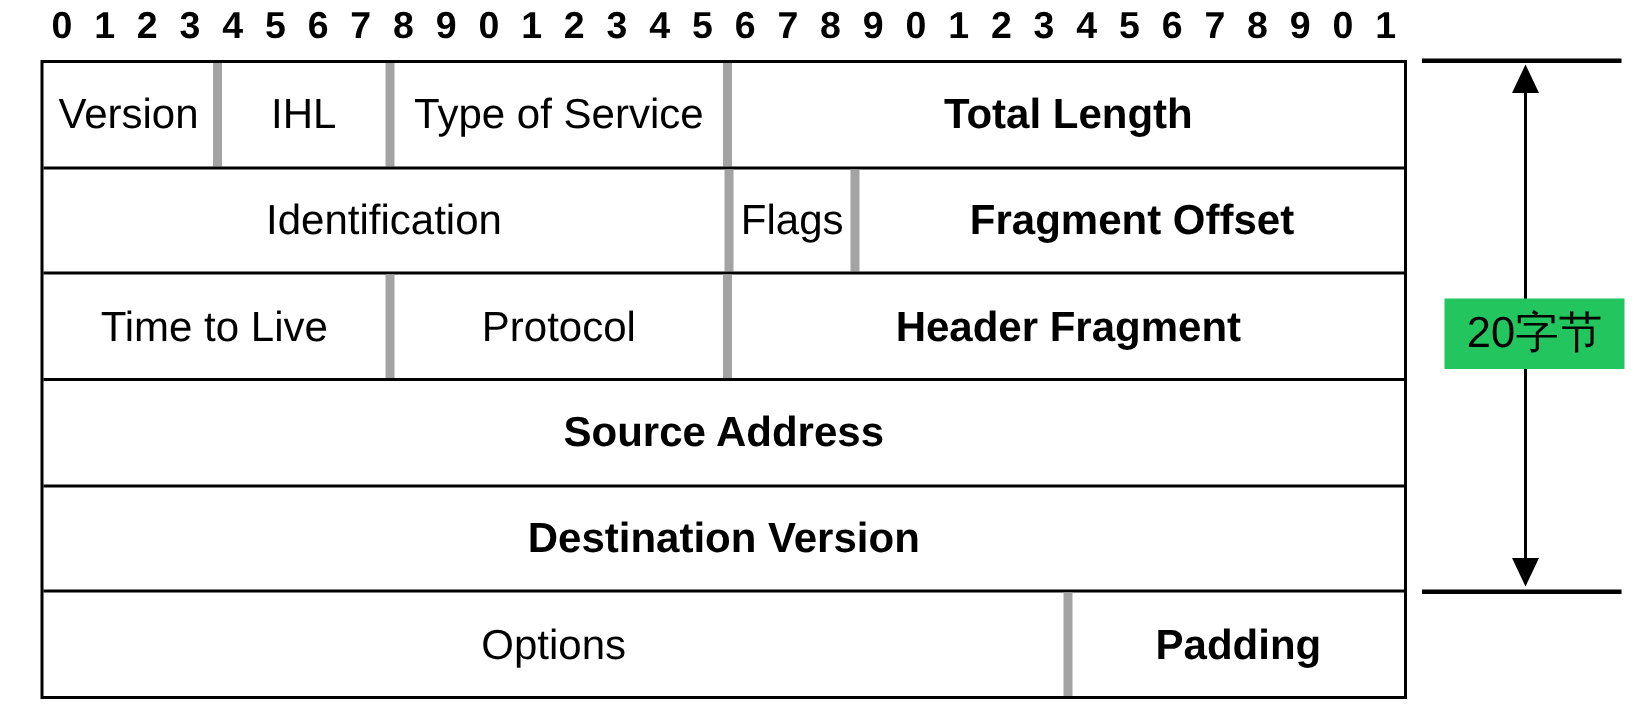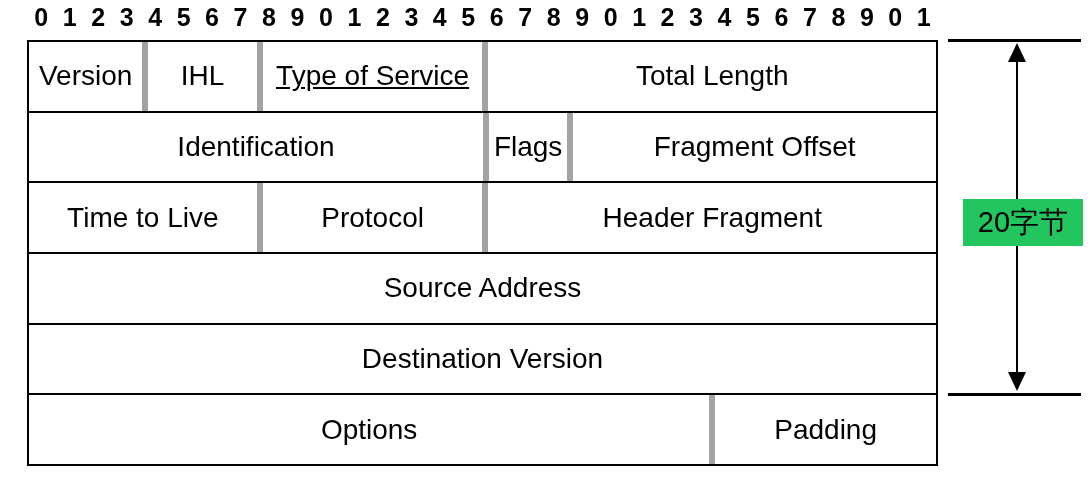--- a/index.html
+++ b/index.html
@@ -60,27 +60,27 @@
     align-items: center;
     justify-content: center;
     font-size: 28px;
     white-space: nowrap;
     overflow: hidden;
   }
   .ip-cell:first-child { border-left: none; }
 
   .w-version  { width: 12.5%; }
   .w-ihl      { width: 12.6%; }
-  .w-tos      { width: 24.9%; text-decoration: underline; }
+  .w-tos      { width: 24.9%; }
   .w-ident    { width: 50.05%; }
   .w-flags    { width: 9.3%; }
   .w-ttl      { width: 25.1%; }
   .w-proto    { width: 24.9%; }
   .w-options  { width: 75%; }
-  .w-rest     { flex: 1; }
+  .w-rest     { flex: 1; font-weight: bold; }
 
   
   .bracket-line-top {
     position: absolute;
     left: 948px;
     top: 39px;
     width: 133px;
     height: 3px;
     background: #000;
   }

